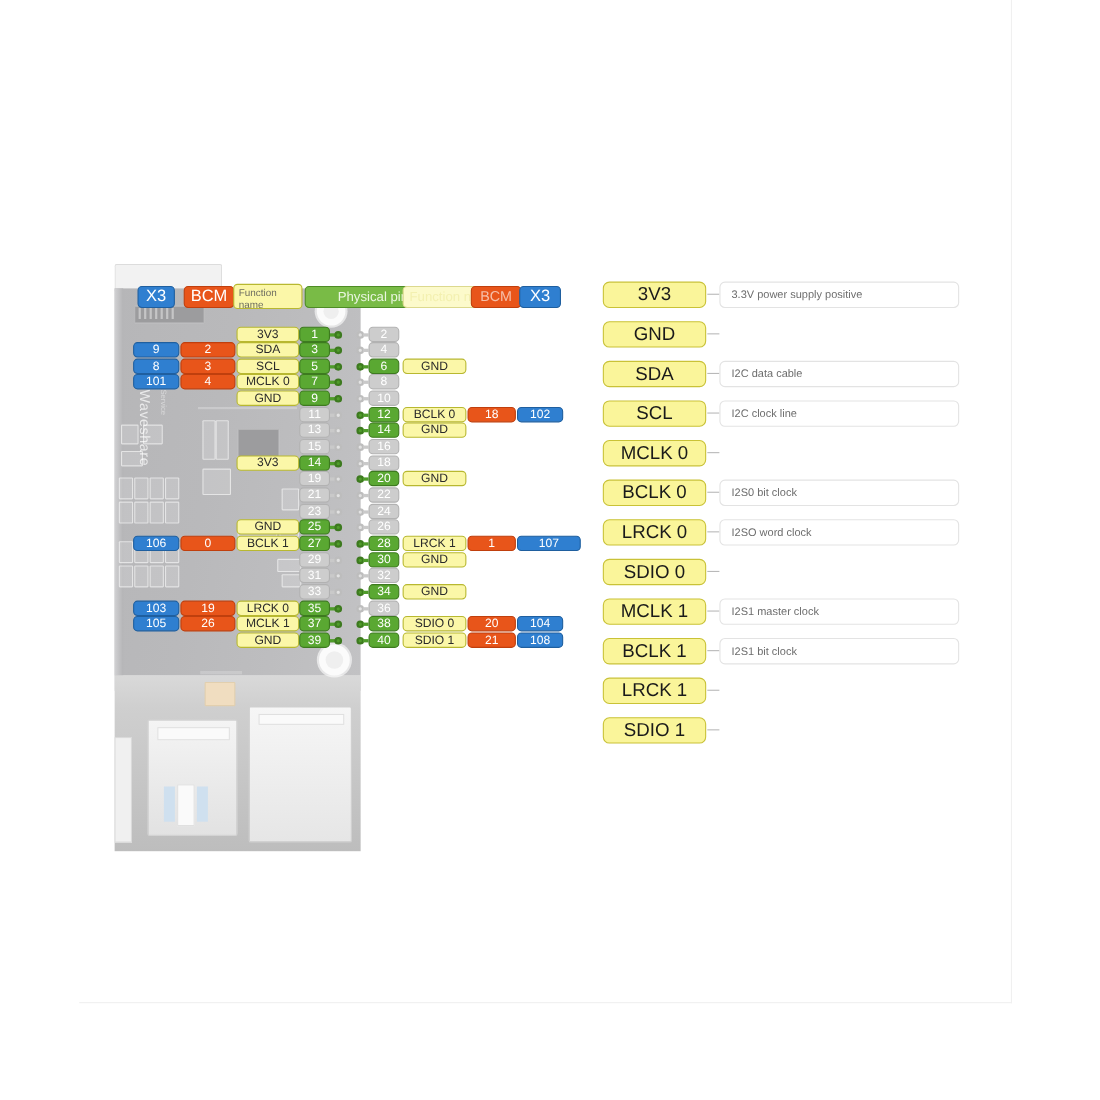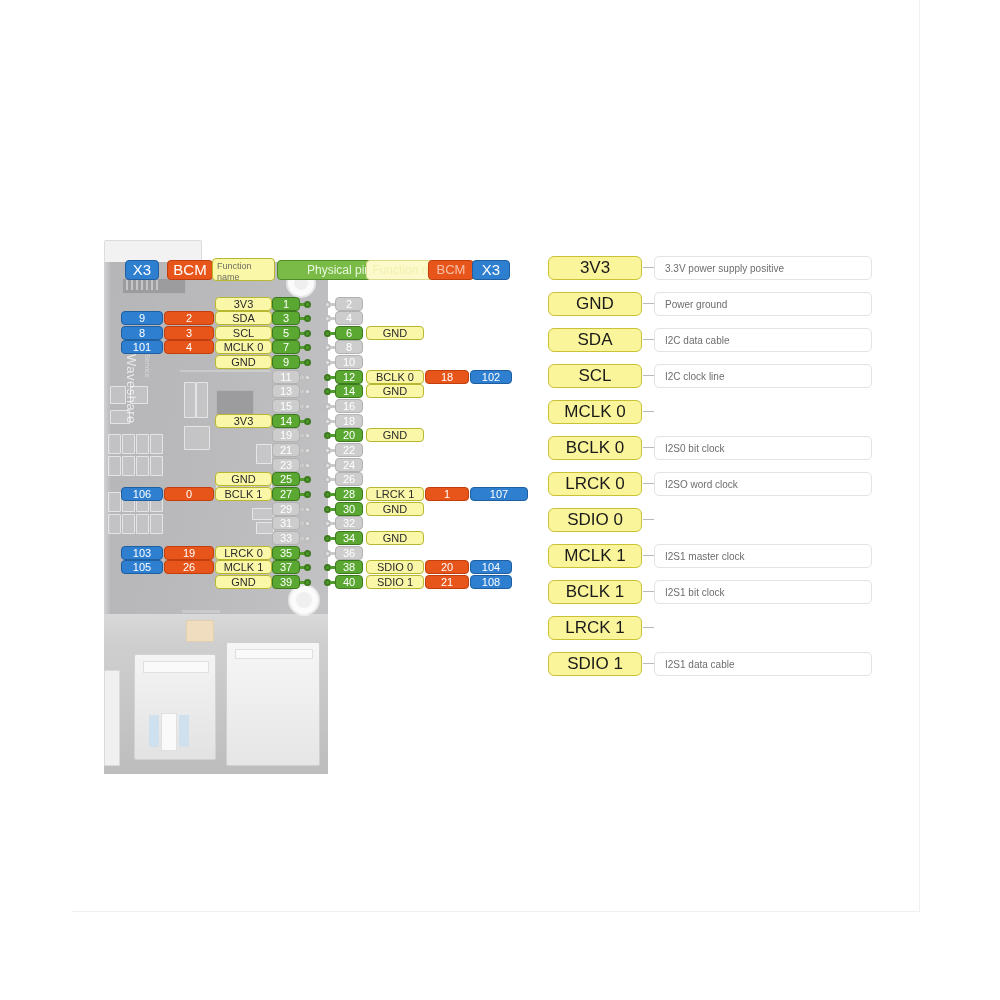--- a/index.html
+++ b/index.html
@@ -486,21 +486,20 @@
 
   <div id="legend">
       <div class="legrow">
         <div class="legname">3V3</div>
         <div class="legdash"></div>
         <div class="legdesc">3.3V power supply positive</div>
       </div>
       <div class="legrow">
         <div class="legname">GND</div>
         <div class="legdash"></div>
-        <div class="legdesc">Power ground</div>
       </div>
       <div class="legrow">
         <div class="legname">SDA</div>
         <div class="legdash"></div>
         <div class="legdesc">I2C data cable</div>
       </div>
       <div class="legrow">
         <div class="legname">SCL</div>
         <div class="legdash"></div>
         <div class="legdesc">I2C clock line</div>
@@ -533,17 +532,16 @@
         <div class="legdash"></div>
         <div class="legdesc">I2S1 bit clock</div>
       </div>
       <div class="legrow">
         <div class="legname">LRCK 1</div>
         <div class="legdash"></div>
       </div>
       <div class="legrow">
         <div class="legname">SDIO 1</div>
         <div class="legdash"></div>
-        <div class="legdesc">I2S1 data cable</div>
       </div>
     </div>
 
 </div>
 
 </body></html>

